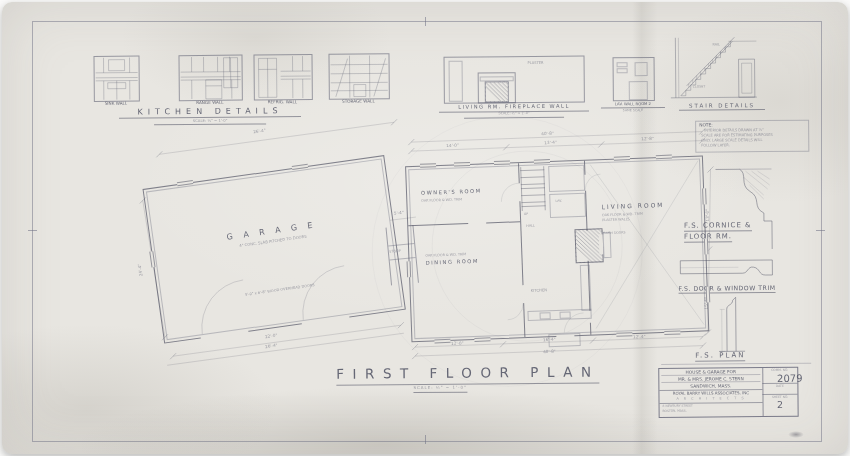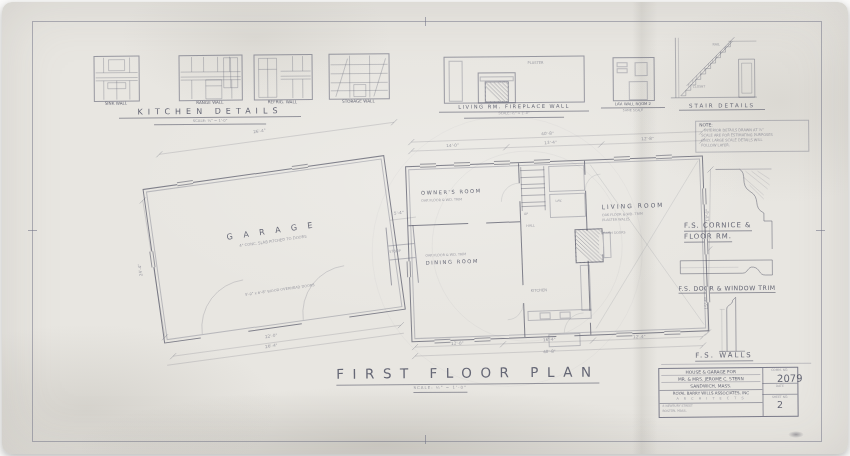--- a/index.html
+++ b/index.html
@@ -216,21 +216,21 @@
         <g stroke="#5e6070" stroke-opacity=".65" stroke-width=".8" fill="none">
           <path d="M16,56 L16,14 C16,9 22,10 22,5 L25,2 L25,56"></path>
           <line x1="8" y1="56" x2="34" y2="56"></line>
           <g stroke-opacity=".35" stroke-width=".5">
             <line x1="9" y1="14" x2="14" y2="14"></line>
               <line x1="9" y1="56" x2="14" y2="56"></line>
               <line x1="11" y1="14" x2="11" y2="56"></line>
           </g>
         </g>
       </svg>
-      <span class="t ul" style="left:692px;top:352px;font-size:7px;letter-spacing:2px;display:inline-block">F.S. WALLS</span>
+      <span class="t ul" style="left:692px;top:352px;font-size:7px;letter-spacing:2px;display:inline-block">F.S. PLAN</span>
       <div class="ab" style="left:658px;top:364px;width:150px;border-top:1px solid rgba(95,97,118,.3)"></div>
 
       <svg class="ab" style="left:0;top:0" width="850" height="456" viewBox="0 0 850 456">
         <g stroke="#5e6070" stroke-opacity=".4" stroke-width=".5" fill="none">
           <line x1="158" y1="150" x2="393" y2="120"></line>
           <line x1="141" y1="196" x2="162" y2="333"></line>
           <line x1="170" y1="352" x2="398" y2="323"></line>
           <line x1="164" y1="361" x2="401" y2="331"></line>
           <line x1="410" y1="149" x2="701" y2="141"></line>
           <line x1="410" y1="140" x2="701" y2="132"></line>

